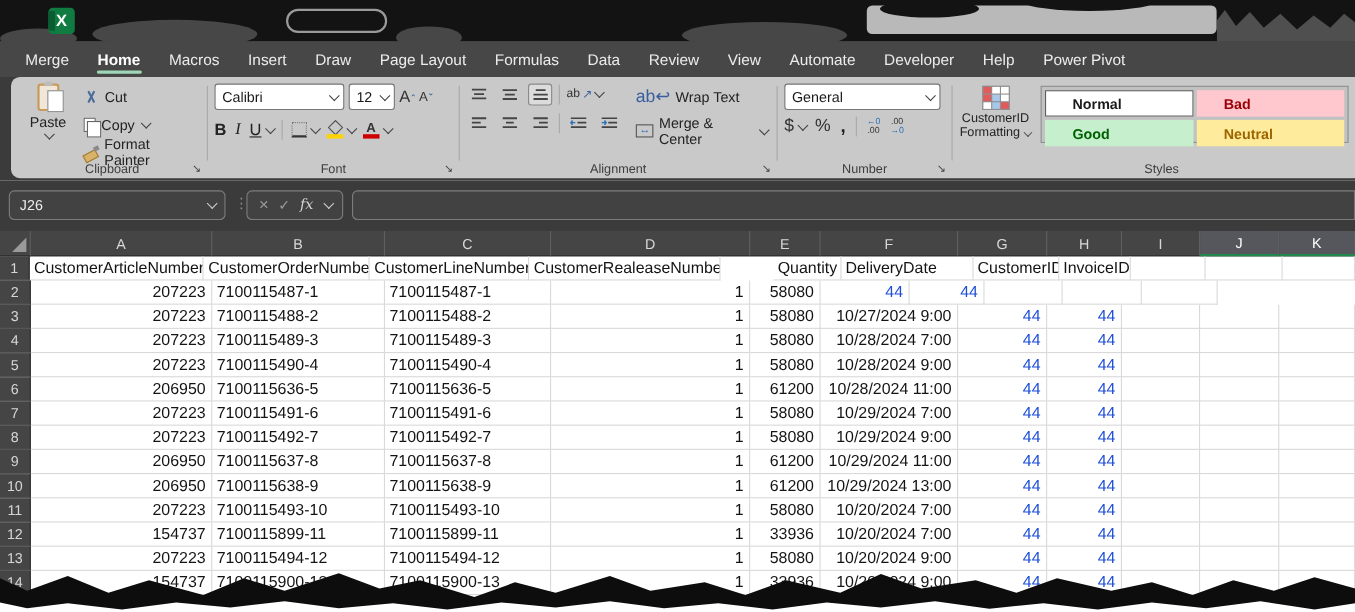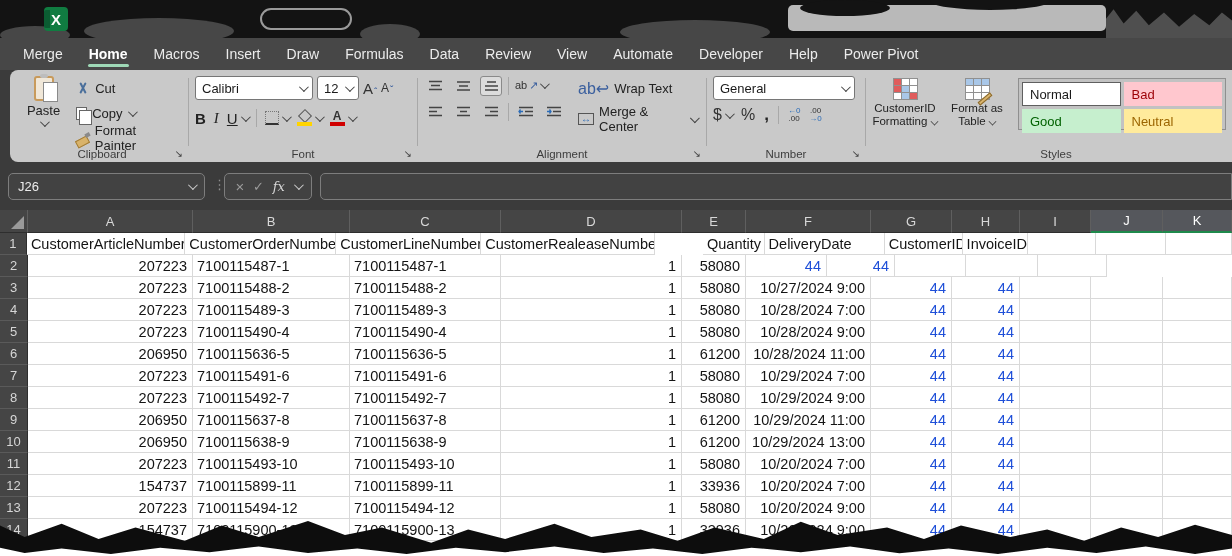--- a/index.html
+++ b/index.html
@@ -96,21 +96,21 @@
 
   
   .g-styles{display:flex;gap:6px;flex:1;}
   .bigbtn{width:66px;display:flex;flex-direction:column;align-items:center;gap:2px;font-size:11.5px;color:#222;text-align:center;line-height:13px;cursor:default;}
   .cfi{display:grid;grid-template-columns:repeat(3,7px);grid-auto-rows:6px;gap:1px;background:#909090;border:1px solid #909090;margin-top:2px;}
   .cfi span{display:block;}
   .tblico{position:relative;margin-top:2px;}
   .pencil{position:absolute;right:-4px;bottom:-2px;width:16px;height:4px;background:#d9b36a;border:1px solid #8a6a2f;transform:rotate(-40deg);}
   .gallery{flex:1;display:grid;grid-template-columns:1fr 1fr;gap:3px;background:#c2c2c2;border:1px solid #8f8f8f;
            padding:3px;margin:2px 0 16px 2px;align-content:start;}
-  .gcell{height:24px;font-size:13px;display:flex;align-items:center;padding-left:7px;border:1px solid transparent;cursor:default;}
+  .gcell{height:24px;font-size:13px;display:flex;align-items:center;padding-left:24px;border:1px solid transparent;cursor:default;font-weight:bold;}
   .gcell.gsel{border:1.5px solid #5f5f5f;}
 
   
   .fbar{position:absolute;top:164px;left:0;width:100%;height:46px;background:#3b3b3b;display:flex;align-items:center;}
   .namebox{position:absolute;left:8px;top:9px;width:197px;height:27px;background:#424242;border:1px solid #7d7d7d;border-radius:5px;
            color:#ececec;font-size:13px;display:flex;align-items:center;justify-content:space-between;padding:0 9px;}
   .fdots{position:absolute;left:213px;top:13px;color:#8f8f8f;font-size:13px;}
   .fxbox{position:absolute;left:224px;top:9px;width:88px;height:27px;background:#424242;border:1px solid #7d7d7d;border-radius:5px;
          display:flex;align-items:center;justify-content:space-around;padding:0 6px;}
   .fxbox .x{color:#9b9b9b;font-size:15px;} .fxbox .ck{color:#9b9b9b;font-size:13px;}
@@ -158,20 +158,21 @@
     <div class="tb-scar" style="left:930px;top:-8px;width:120px;height:18px;"></div>
     <div class="tb-dark"></div>
   </div>
 
   <div class="tabstrip">
       <div class="tab">Merge</div>
       <div class="tab active">Home</div>
       <div class="tab">Macros</div>
       <div class="tab">Insert</div>
       <div class="tab">Draw</div>
+      <div class="tab">Page Layout</div>
       <div class="tab">Formulas</div>
       <div class="tab">Data</div>
       <div class="tab">Review</div>
       <div class="tab">View</div>
       <div class="tab">Automate</div>
       <div class="tab">Developer</div>
       <div class="tab">Help</div>
       <div class="tab">Power Pivot</div>
     </div>
 
@@ -365,36 +366,20 @@
             <span style="background:#e05c5c;"></span>
               <span style="background:#a9c7e8;"></span>
               <span style="background:#fff;"></span>
             <span style="background:#fff;"></span>
               <span style="background:#a9c7e8;"></span>
               <span style="background:#e05c5c;"></span>
           </span>
           <span><span>CustomerID</span><br>
           <span>Formatting</span> <span class="chev dark" style="transform:rotate(45deg) scale(.8);"></span></span>
         </div>
-        <div class="bigbtn">
-          <span class="cfi tblico">
-            <span style="background:#a9c7e8;"></span>
-              <span style="background:#a9c7e8;"></span>
-              <span style="background:#a9c7e8;"></span>
-            <span style="background:#fff;"></span>
-              <span style="background:#fff;"></span>
-              <span style="background:#fff;"></span>
-            <span style="background:#fff;"></span>
-              <span style="background:#fff;"></span>
-              <span style="background:#fff;"></span>
-            <span class="pencil"></span>
-          </span>
-          <span><span>Format as</span><br>
-          <span>Table</span> <span class="chev dark" style="transform:rotate(45deg) scale(.8);"></span></span>
-        </div>
         <div class="gallery">
             <div class="gcell gsel" style="background: rgb(255, 255, 255); color: rgb(26, 26, 26);">Normal</div>
             <div class="gcell" style="background: rgb(255, 199, 206); color: rgb(156, 0, 6);">Bad</div>
             <div class="gcell" style="background: rgb(198, 239, 206); color: rgb(0, 97, 0);">Good</div>
             <div class="gcell" style="background: rgb(255, 235, 156); color: rgb(156, 101, 0);">Neutral</div>
           </div>
         <div class="gfooter" style="left:130px;right:auto;width:120px;">Styles</div>
       </div>
 
     </div>

